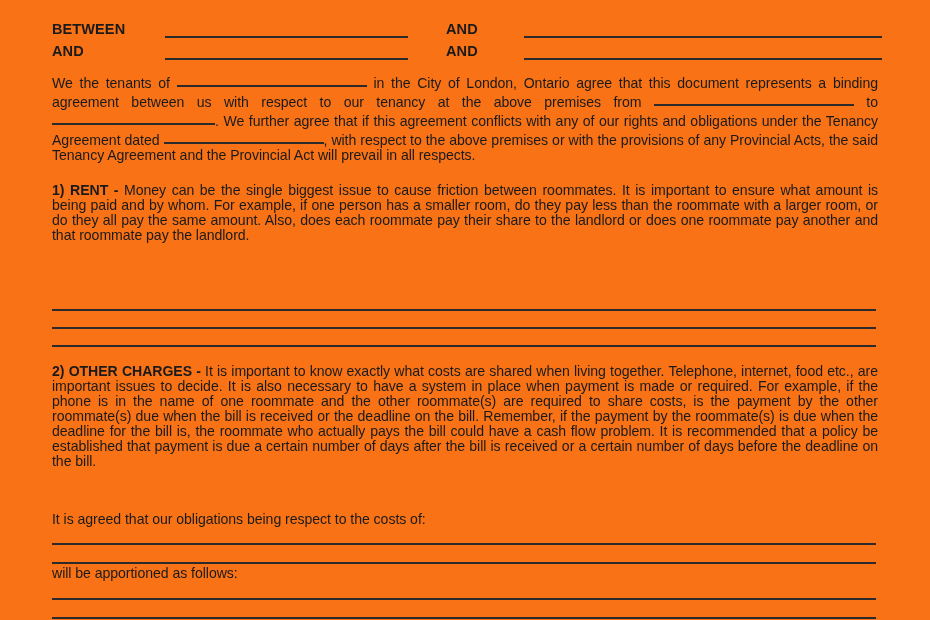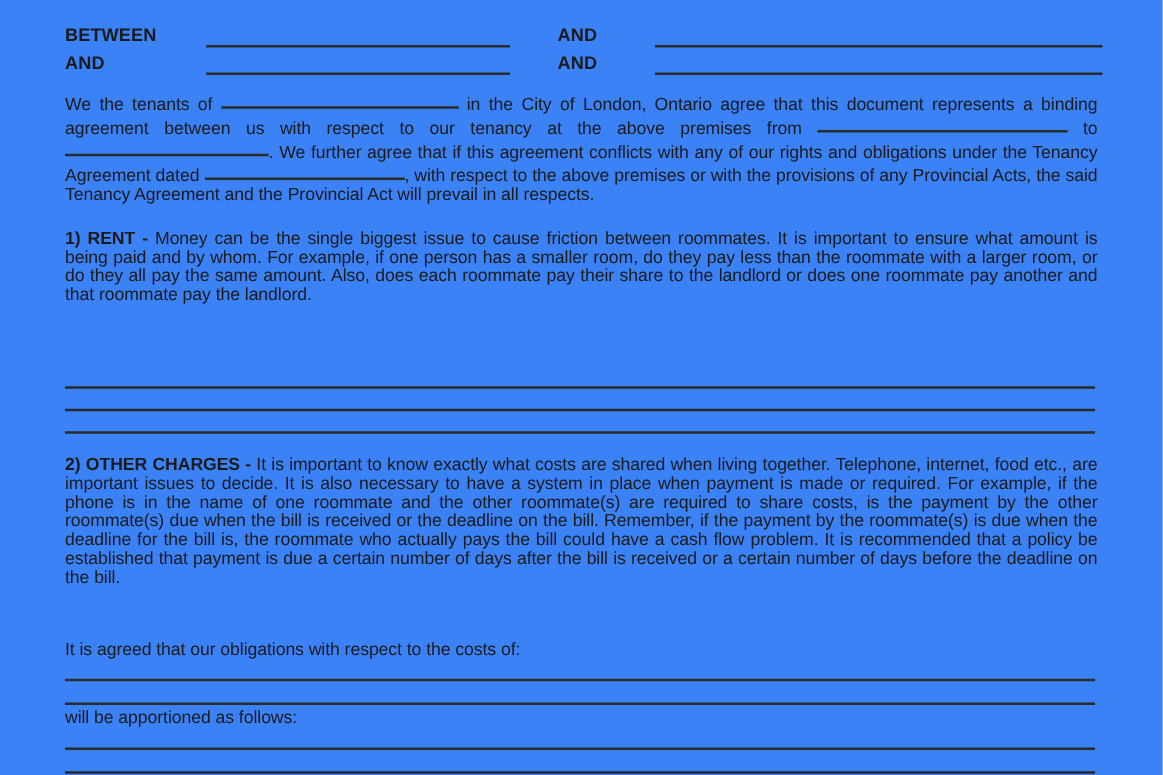--- a/index.html
+++ b/index.html
@@ -13,21 +13,21 @@
     overflow: hidden;
     font-family: "Liberation Sans", sans-serif;
     color: #1a1a1a;
     position: relative;
   }
   .page {
     position: absolute;
     left: 0; top: 0;
     width: 930px;
     height: 620px;
-    background: #3b82f6;
+    background: #f97316;
   }
   
   .header {
     position: absolute;
     left: 52px;
     top: 16px;
     width: 826px;
   }
   .hrow {
     display: flex;
@@ -123,21 +123,21 @@
 
   <div class="ruled" style="top:309px;"></div>
   <div class="ruled" style="top:327px;"></div>
   <div class="ruled" style="top:345px;"></div>
 
   <div class="para" style="top:364px;">
     <b>2) OTHER CHARGES - </b><span>It is important to know exactly what costs are shared when living together. Telephone, internet, food etc., are important issues to decide.  It is also necessary to have a system in place when payment is made or required. For example, if the phone is in the name of one roommate and the other roommate(s) are required to share costs, is the payment by the other roommate(s) due when the bill is received or the deadline on the bill. Remember, if the payment by the roommate(s) is due when the deadline for the bill is, the roommate who actually pays the bill could have a cash flow problem. It is recommended that a policy be established that payment is due a certain number of days after the bill is received or a certain number of days before the deadline on the bill.</span>
   </div>
 
   <div class="para" style="top:512px; text-align:left;">
-    <span>It is agreed that our obligations with respect to the costs of:</span>
+    <span>It is agreed that our obligations being respect to the costs of:</span>
   </div>
 
   <div class="ruled" style="top:543px;"></div>
   <div class="ruled" style="top:562px;"></div>
 
   <div class="para" style="top:566px; text-align:left;">
     <span>will be apportioned as follows:</span>
   </div>
 
   <div class="ruled" style="top:598px;"></div>

